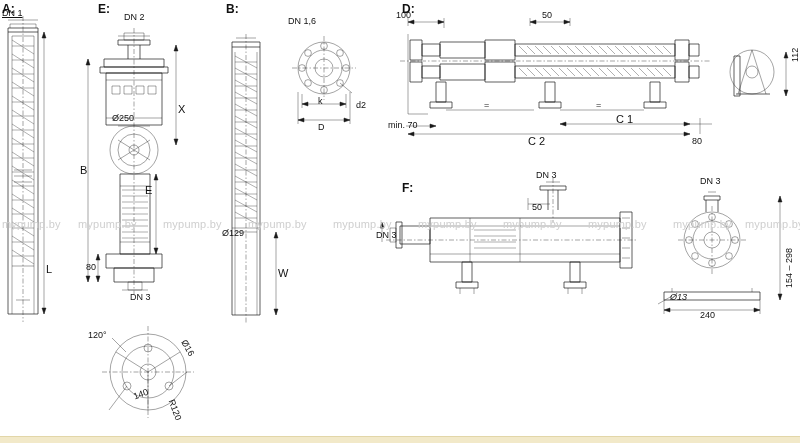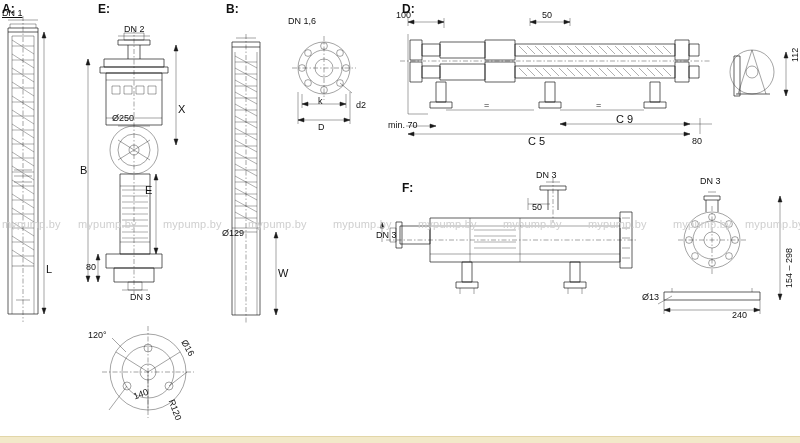--- a/index.html
+++ b/index.html
@@ -346,21 +346,21 @@
 
   <div class="lbl b" style="left:2px;top:4px;">A:</div>
   <div class="lbl b" style="left:98px;top:4px;">E:</div>
   <div class="lbl b" style="left:226px;top:4px;">B:</div>
   <div class="lbl b" style="left:402px;top:4px;">D:</div>
   <div class="lbl b" style="left:402px;top:183px;">F:</div>
 
   <div class="lbl sm" style="left:2px;top:8px;text-decoration:underline;">DN 1</div>
   <div class="lbl" style="left:46px;top:264px;">L</div>
 
-  <div class="lbl sm" style="left:124px;top:24px;">DN 2</div>
+  <div class="lbl sm" style="left:124px;top:12px;">DN 2</div>
   <div class="lbl sm" style="left:112px;top:113px;">Ø250</div>
   <div class="lbl" style="left:178px;top:104px;">X</div>
   <div class="lbl" style="left:80px;top:165px;">B</div>
   <div class="lbl" style="left:145px;top:185px;">E</div>
   <div class="lbl sm" style="left:86px;top:262px;">80</div>
   <div class="lbl sm" style="left:130px;top:292px;">DN 3</div>
   <div class="lbl sm" style="left:88px;top:330px;">120°</div>
   <div class="lbl sm rot" style="left:188px;top:338px;transform:rotate(60deg);">Ø16</div>
   <div class="lbl sm rot" style="left:132px;top:392px;transform:rotate(-20deg);">140</div>
   <div class="lbl sm rot" style="left:176px;top:398px;transform:rotate(70deg);">R120</div>
@@ -370,31 +370,31 @@
   <div class="lbl sm" style="left:318px;top:96px;">k</div>
   <div class="lbl sm" style="left:318px;top:122px;">D</div>
   <div class="lbl sm" style="left:222px;top:228px;">Ø129</div>
   <div class="lbl" style="left:278px;top:268px;">W</div>
 
   <div class="lbl sm" style="left:396px;top:10px;">100</div>
   <div class="lbl sm" style="left:542px;top:10px;">50</div>
   <div class="lbl sm" style="left:388px;top:120px;">min. 70</div>
   <div class="lbl sm" style="left:484px;top:100px;">=</div>
   <div class="lbl sm" style="left:596px;top:100px;">=</div>
-  <div class="lbl" style="left:528px;top:136px;">C 5</div>
-  <div class="lbl" style="left:616px;top:114px;">C 9</div>
+  <div class="lbl" style="left:528px;top:136px;">C 2</div>
+  <div class="lbl" style="left:616px;top:114px;">C 1</div>
   <div class="lbl sm" style="left:692px;top:136px;">80</div>
   <div class="lbl sm rot" style="left:790px;top:62px;transform:rotate(-90deg);">112</div>
 
   <div class="lbl sm" style="left:536px;top:170px;">DN 3</div>
   <div class="lbl sm" style="left:532px;top:202px;">50</div>
   <div class="lbl sm" style="left:376px;top:230px;">DN 3</div>
   <div class="lbl sm" style="left:700px;top:176px;">DN 3</div>
-  <div class="lbl sm" style="left:642px;top:292px;">Ø13</div>
-  <div class="lbl sm" style="left:700px;top:310px;margin-left:32px;">240</div>
+  <div class="lbl sm" style="left:670px;top:292px;font-style:italic;">Ø13</div>
+  <div class="lbl sm" style="left:700px;top:310px;">240</div>
   <div class="lbl sm rot" style="left:784px;top:288px;transform:rotate(-90deg);">154 – 298</div>
 
   <div id="watermarks">
       <div class="wm" style="left: 2px; top: 218px;">mypump.by</div>
       <div class="wm" style="left: 78px; top: 218px;">mypump.by</div>
       <div class="wm" style="left: 163px; top: 218px;">mypump.by</div>
       <div class="wm" style="left: 248px; top: 218px;">mypump.by</div>
       <div class="wm" style="left: 333px; top: 218px;">mypump.by</div>
       <div class="wm" style="left: 418px; top: 218px;">mypump.by</div>
       <div class="wm" style="left: 503px; top: 218px;">mypump.by</div>

